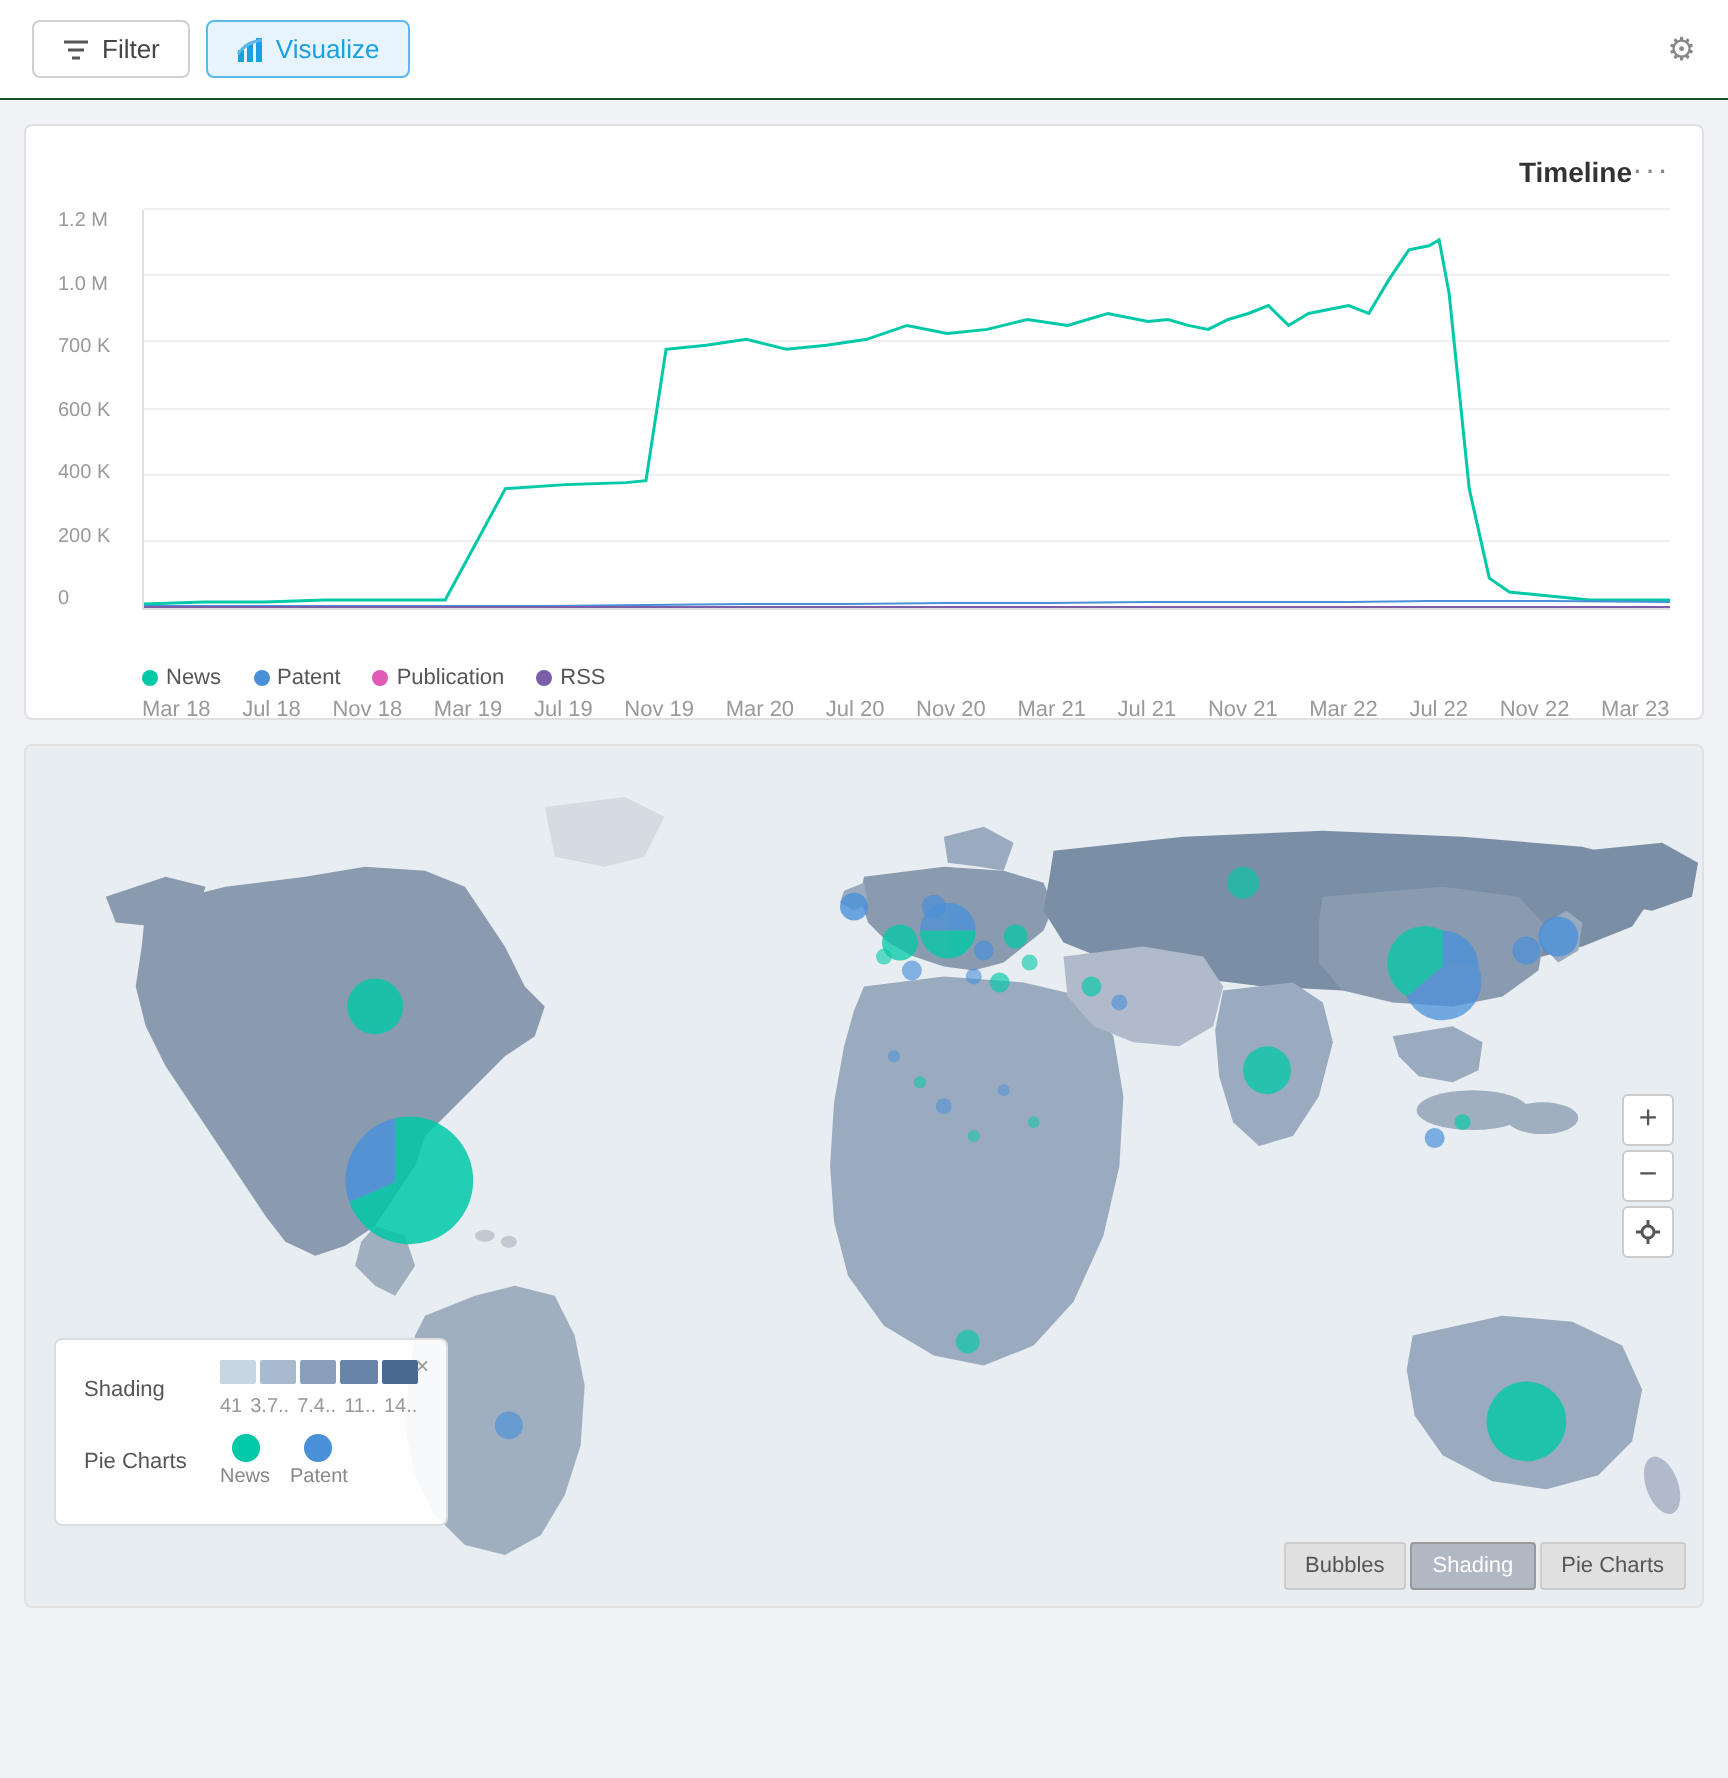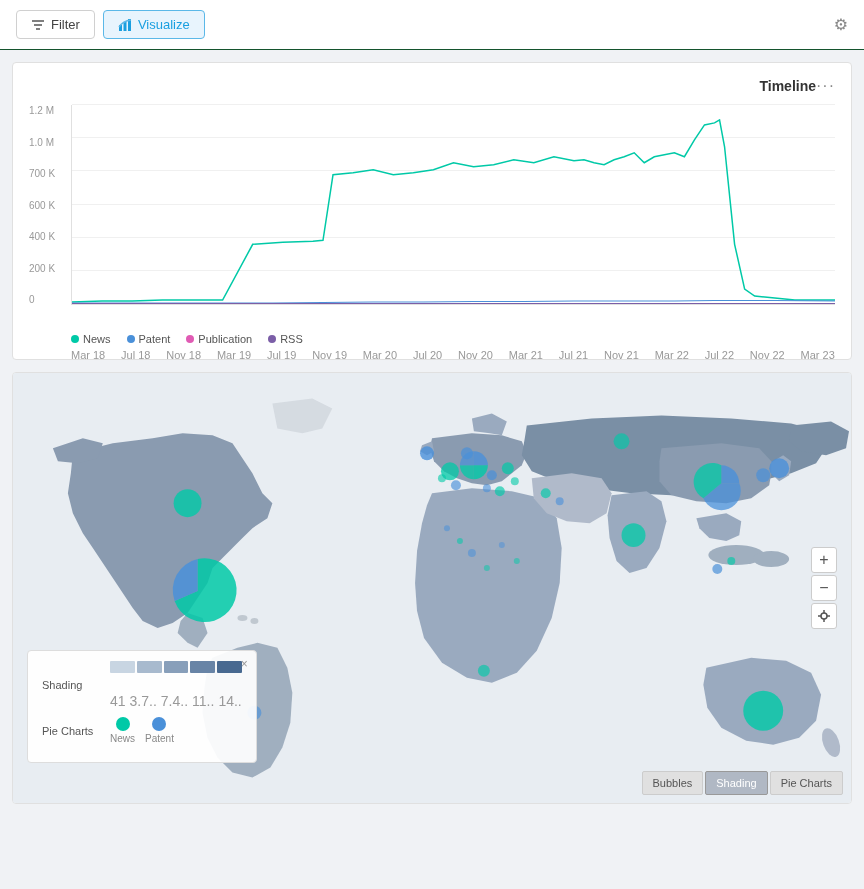--- a/index.html
+++ b/index.html
@@ -217,25 +217,25 @@
     .shading-bar {
       display: flex;
       height: 12px;
       gap: 2px;
     }
     .shading-seg {
       flex: 1;
       border-radius: 1px;
     }
     .shading-nums {
-      font-size: 14px;
+      font-size: 10px;
       color: #999;
       display: flex;
       gap: 4px;
-      margin-top: 20px;
+      margin-top: 6px;
     }
     .pie-dots {
       display: flex;
       gap: 10px;
       align-items: center;
     }
     .pie-dot-item {
       display: flex;
       flex-direction: column;
       align-items: center;

